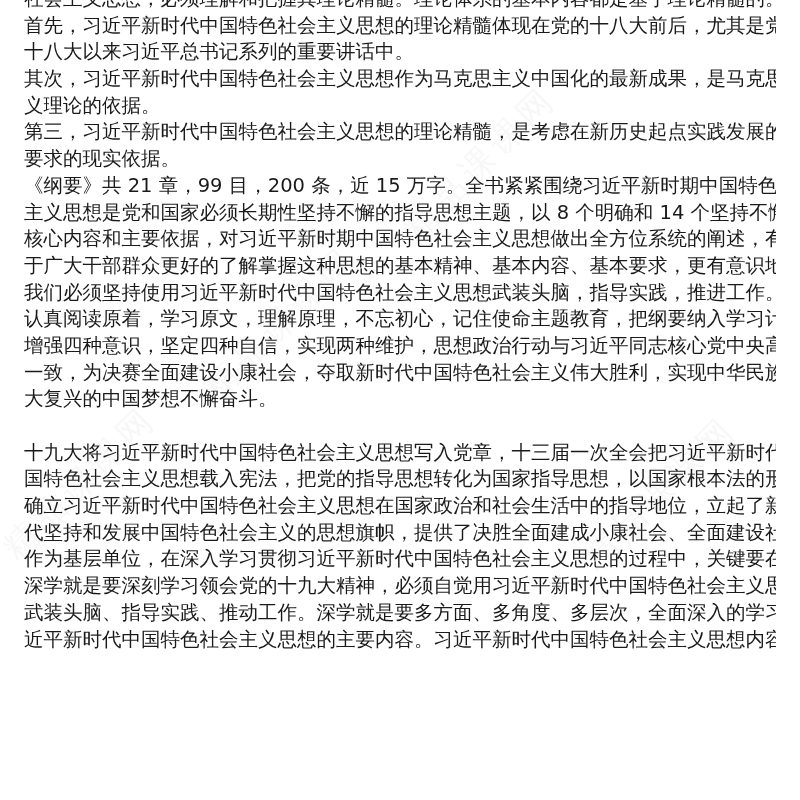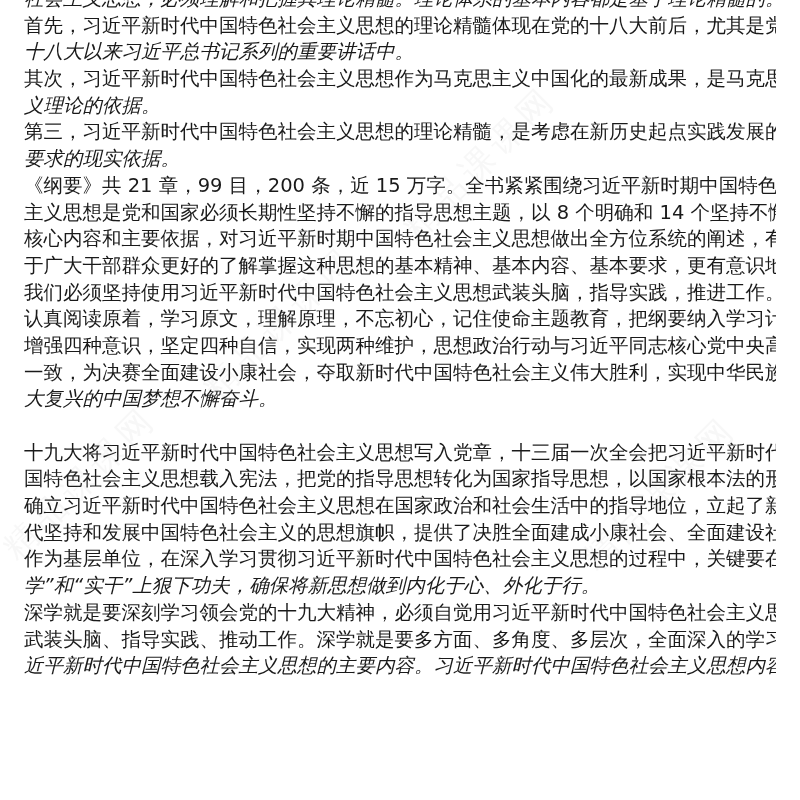--- a/index.html
+++ b/index.html
@@ -25,21 +25,20 @@
       height: 26.7px;
       line-height: 26.7px;
       font-size: 19.5px;
       white-space: nowrap;
       text-align: justify;
       text-align-last: justify;
       overflow: hidden;
     }
     .line.last {
       text-align-last: left;
-      font-style: italic;
     }
     .blank {
       height: 26.7px;
     }
     .watermark {
       position: absolute;
       font-size: 34px;
       color: rgba(150,150,150,0.08);
       transform: rotate(-45deg);
       white-space: nowrap;
@@ -81,21 +80,20 @@
     </div>
     <div class="blank"></div>
     <div>
       <div class="line">十九大将习近平新时代中国特色社会主义思想写入党章，十三届一次全会把习近平新时代中</div>
       <div class="line">国特色社会主义思想载入宪法，把党的指导思想转化为国家指导思想，以国家根本法的形式</div>
       <div class="line">确立习近平新时代中国特色社会主义思想在国家政治和社会生活中的指导地位，立起了新时</div>
       <div class="line">代坚持和发展中国特色社会主义的思想旗帜，提供了决胜全面建成小康社会、全面建设社会</div>
     </div>
     <div>
       <div class="line">作为基层单位，在深入学习贯彻习近平新时代中国特色社会主义思想的过程中，关键要在“深</div>
-      <div class="line last">学”和“实干”上狠下功夫，确保将新思想做到内化于心、外化于行。</div>
     </div>
     <div>
       <div class="line">深学就是要深刻学习领会党的十九大精神，必须自觉用习近平新时代中国特色社会主义思想</div>
       <div class="line">武装头脑、指导实践、推动工作。深学就是要多方面、多角度、多层次，全面深入的学习习</div>
       <div class="line last">近平新时代中国特色社会主义思想的主要内容。习近平新时代中国特色社会主义思想内容十</div>
     </div>
   </div>
 
 <div class="watermark" style="left:380px; top:140px;">精品课课网</div>
 <div class="watermark" style="left:-20px; top:460px;">精品课课网</div>

